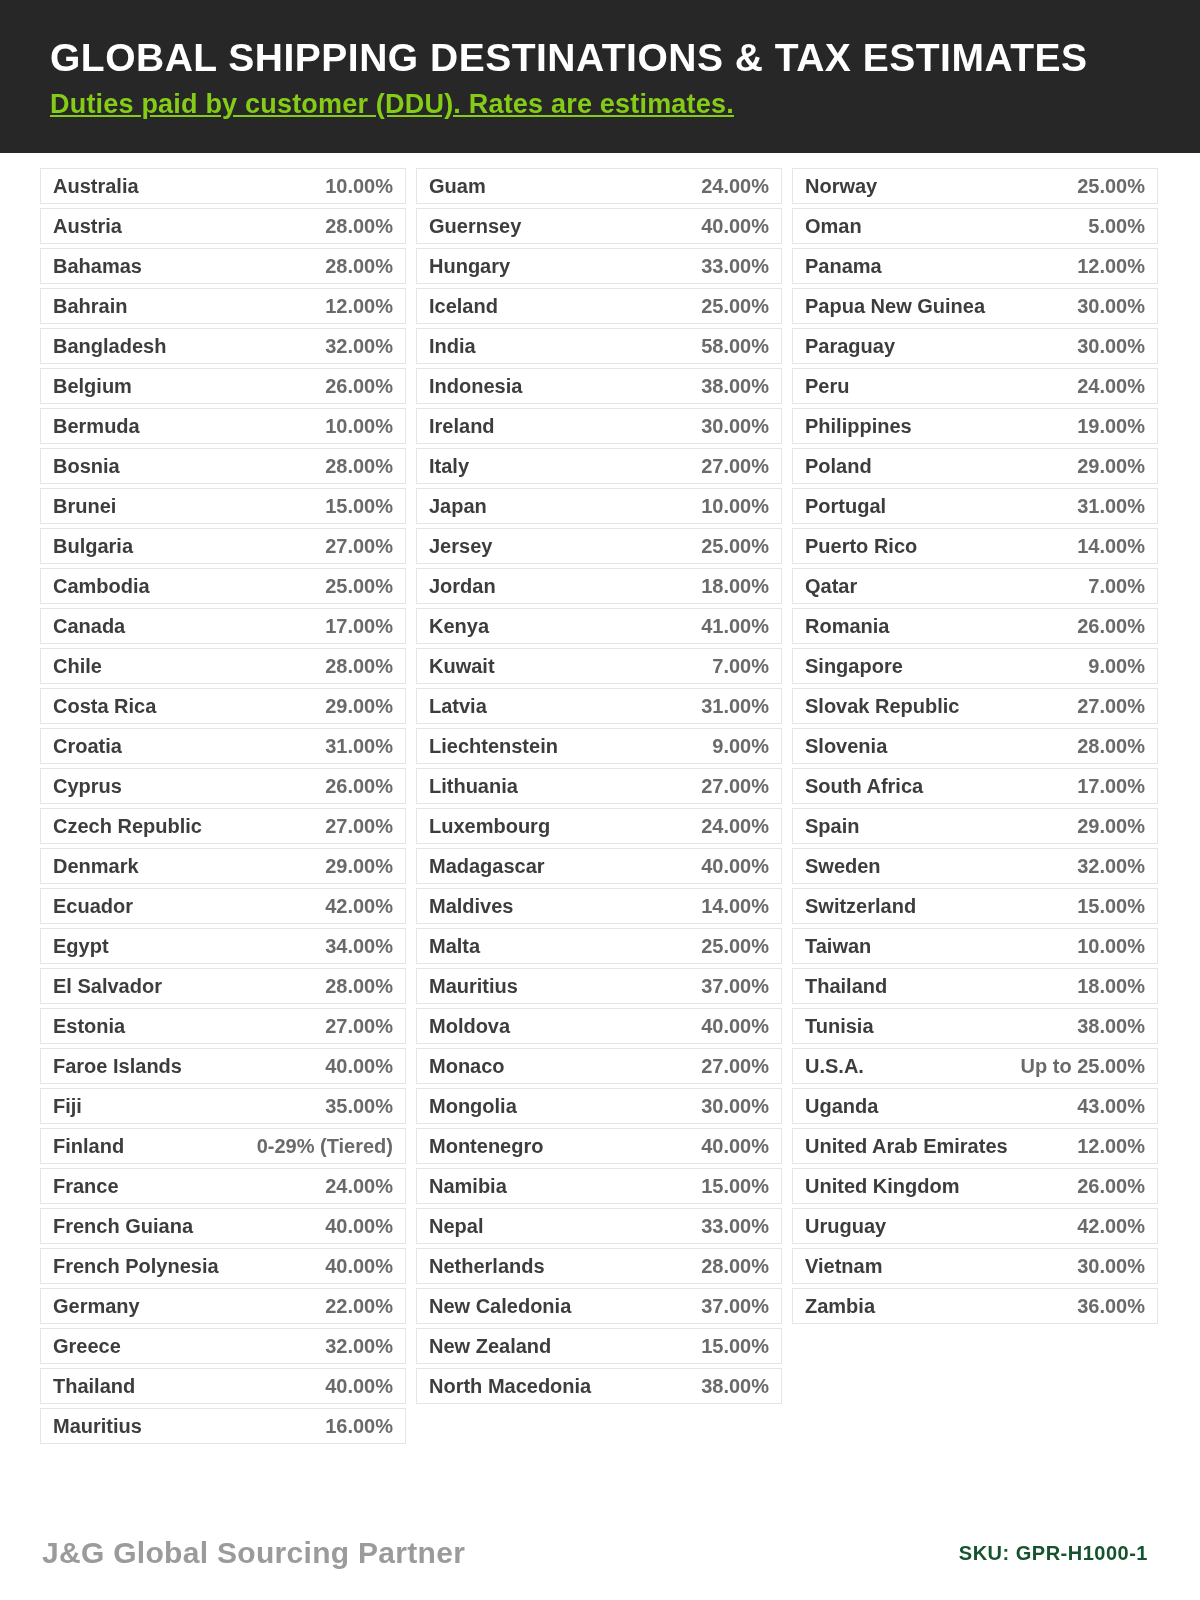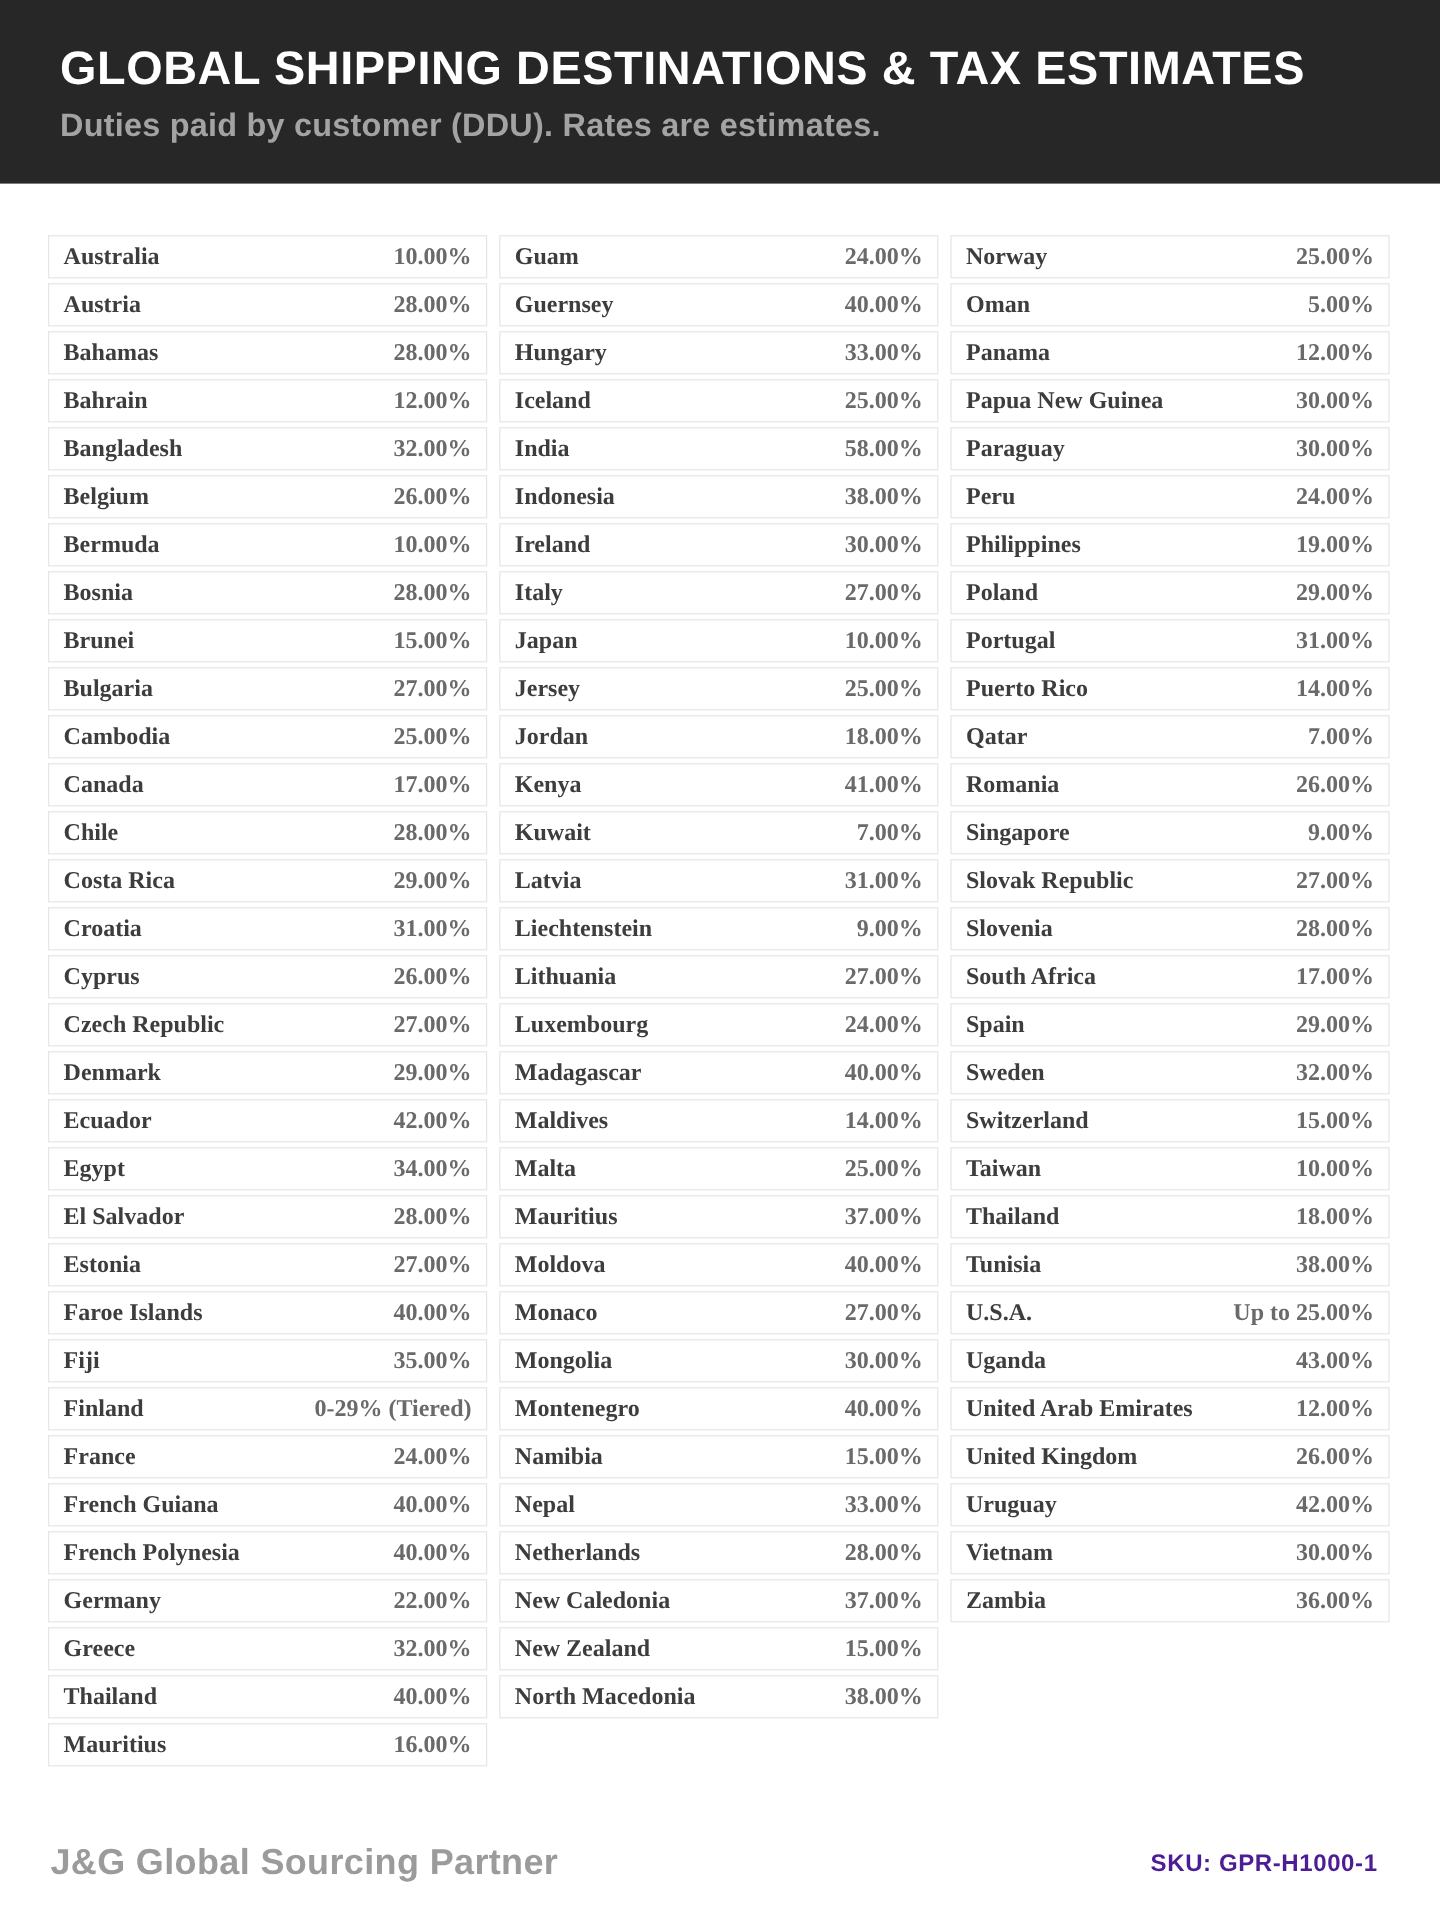--- a/index.html
+++ b/index.html
@@ -27,35 +27,35 @@
   .header h1 {
     margin: 0;
     color: #ffffff;
     font-size: 39px;
     font-weight: bold;
     letter-spacing: 0.5px;
     white-space: nowrap;
   }
   .header p {
     margin: 9px 0 0 0;
-    color: #a3a3a3;
+    color: #84cc16;
     font-size: 27px;
     font-weight: bold;
     letter-spacing: 0.2px;
+    text-decoration: underline;
   }
   .grid {
     position: absolute;
-    top: 196px;
+    top: 168px;
     left: 40px;
     width: 1118px;
     display: grid;
     grid-template-columns: 1fr 1fr 1fr;
     column-gap: 10px;
     align-items: start;
-    font-family: Liberation Serif, serif;
   }
   .col { display: block; }
   .row {
     box-sizing: border-box;
     height: 36px;
     margin-bottom: 4px;
     background: #ffffff;
     border: 1px solid #e5e5e5;
     display: flex;
     align-items: center;
@@ -81,21 +81,21 @@
     top: 1536px;
     color: #9b9b9b;
     font-size: 30px;
     font-weight: bold;
     letter-spacing: 0.3px;
   }
   .footer-sku {
     position: absolute;
     right: 52px;
     top: 1542px;
-    color: #4c1d95;
+    color: #14532d;
     font-size: 20px;
     font-weight: bold;
     letter-spacing: 0.5px;
   }
 </style>
 </head>
 <body>
 
 <div class="page">
 

